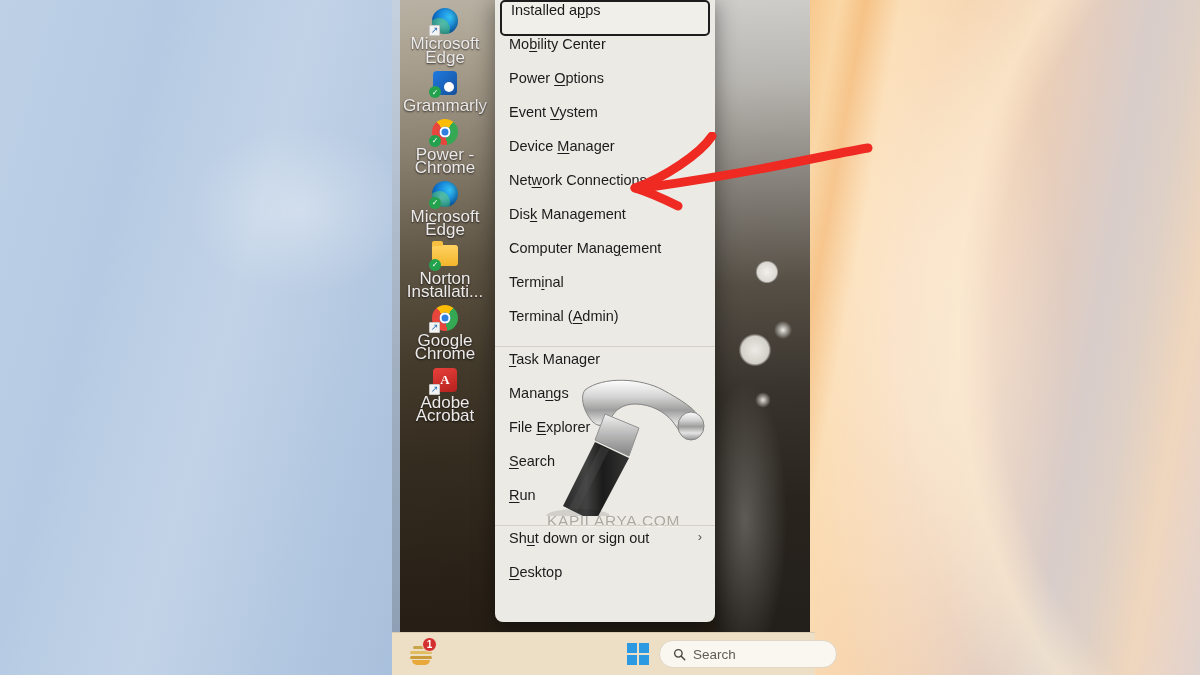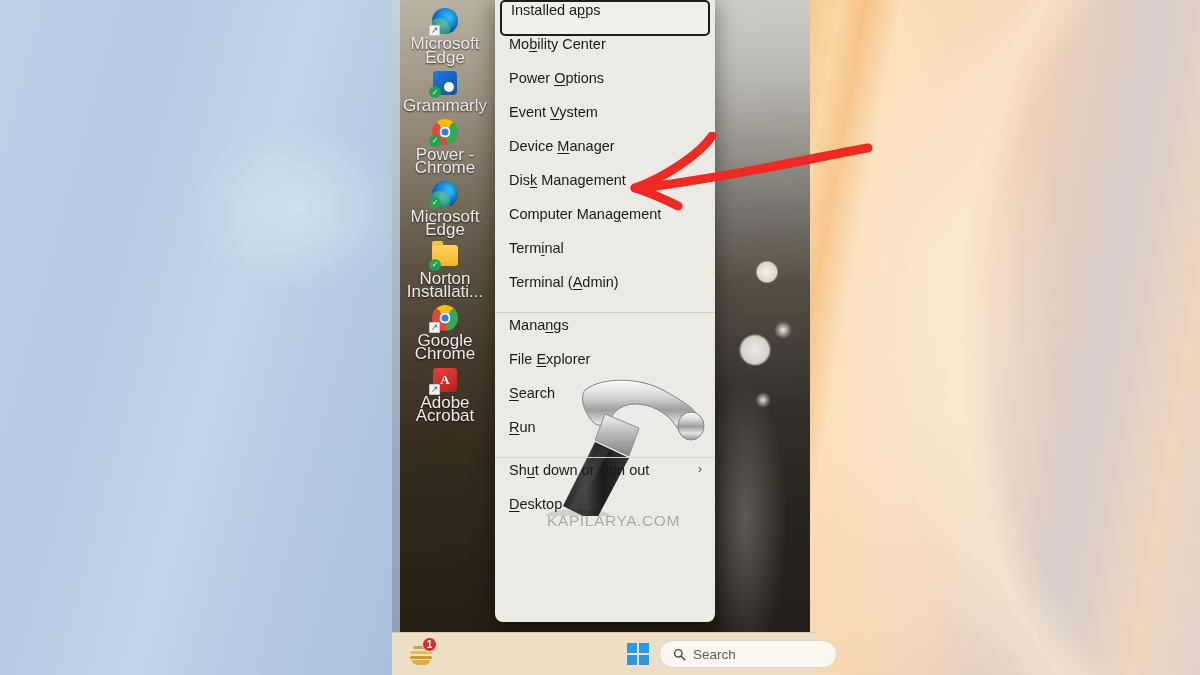--- a/index.html
+++ b/index.html
@@ -375,36 +375,42 @@
       <div class="menu-item">
         <span class="mi-label"><span>Power </span><u>O</u><span>ptions</span></span>
       </div>
       <div class="menu-item">
         <span class="mi-label"><span>Event </span><u>V</u><span>ystem</span></span>
       </div>
       <div class="menu-item">
         <span class="mi-label"><span>Device </span><u>M</u><span>anager</span></span>
       </div>
       <div class="menu-item">
+        <span class="mi-label"><span>Net</span><u>w</u><span>ork Connections</span></span>
+      </div>
+      <div class="menu-item">
         <span class="mi-label"><span>Dis</span><u>k</u><span> Management</span></span>
       </div>
       <div class="menu-item">
         <span class="mi-label"><span>Computer Mana</span><u>g</u><span>ement</span></span>
       </div>
       <div class="menu-item">
         <span class="mi-label"><span>Term</span><u>i</u><span>nal</span></span>
       </div>
       <div class="menu-item">
         <span class="mi-label"><span>Terminal (</span><u>A</u><span>dmin)</span></span>
       </div>
     </div>
 
     <div class="menu-sep"></div>
 
     <div>
+      <div class="menu-item">
+        <span class="mi-label"><span></span><u>T</u><span>ask Manager</span></span>
+      </div>
       <div class="menu-item">
         <span class="mi-label"><span>Mana</span><u>n</u><span>gs</span></span>
       </div>
       <div class="menu-item">
         <span class="mi-label"><span>File </span><u>E</u><span>xplorer</span></span>
       </div>
       <div class="menu-item">
         <span class="mi-label"><span></span><u>S</u><span>earch</span></span>
       </div>
       <div class="menu-item">

